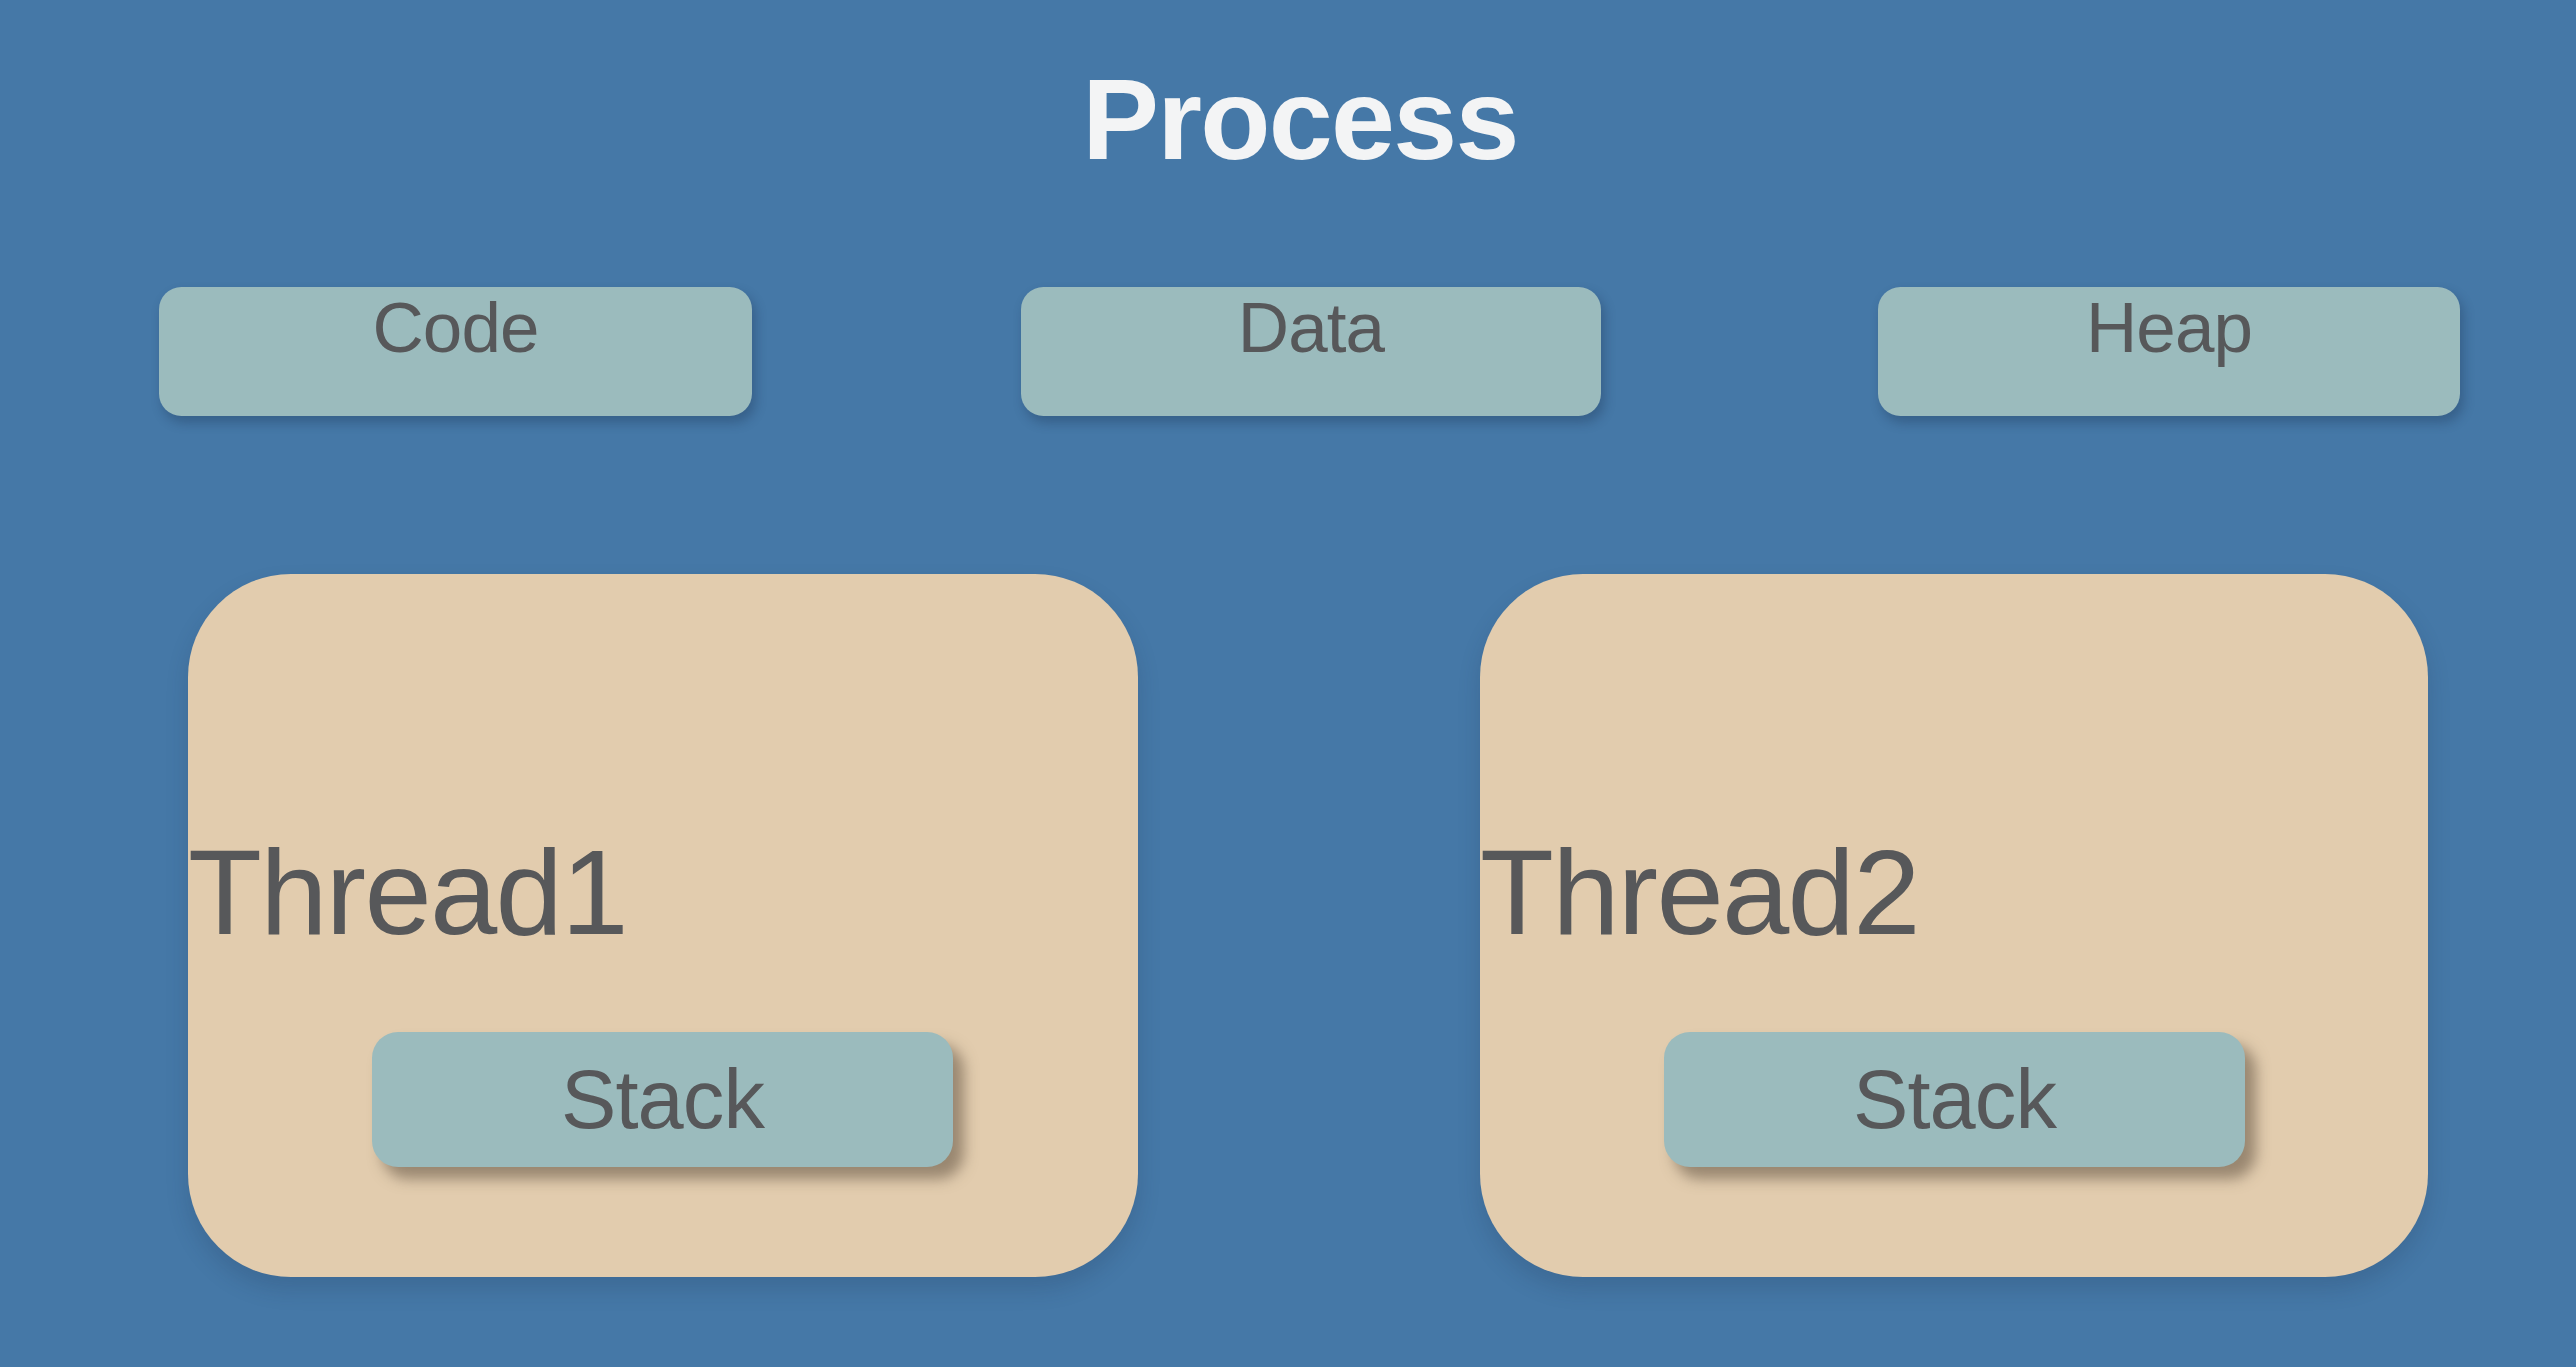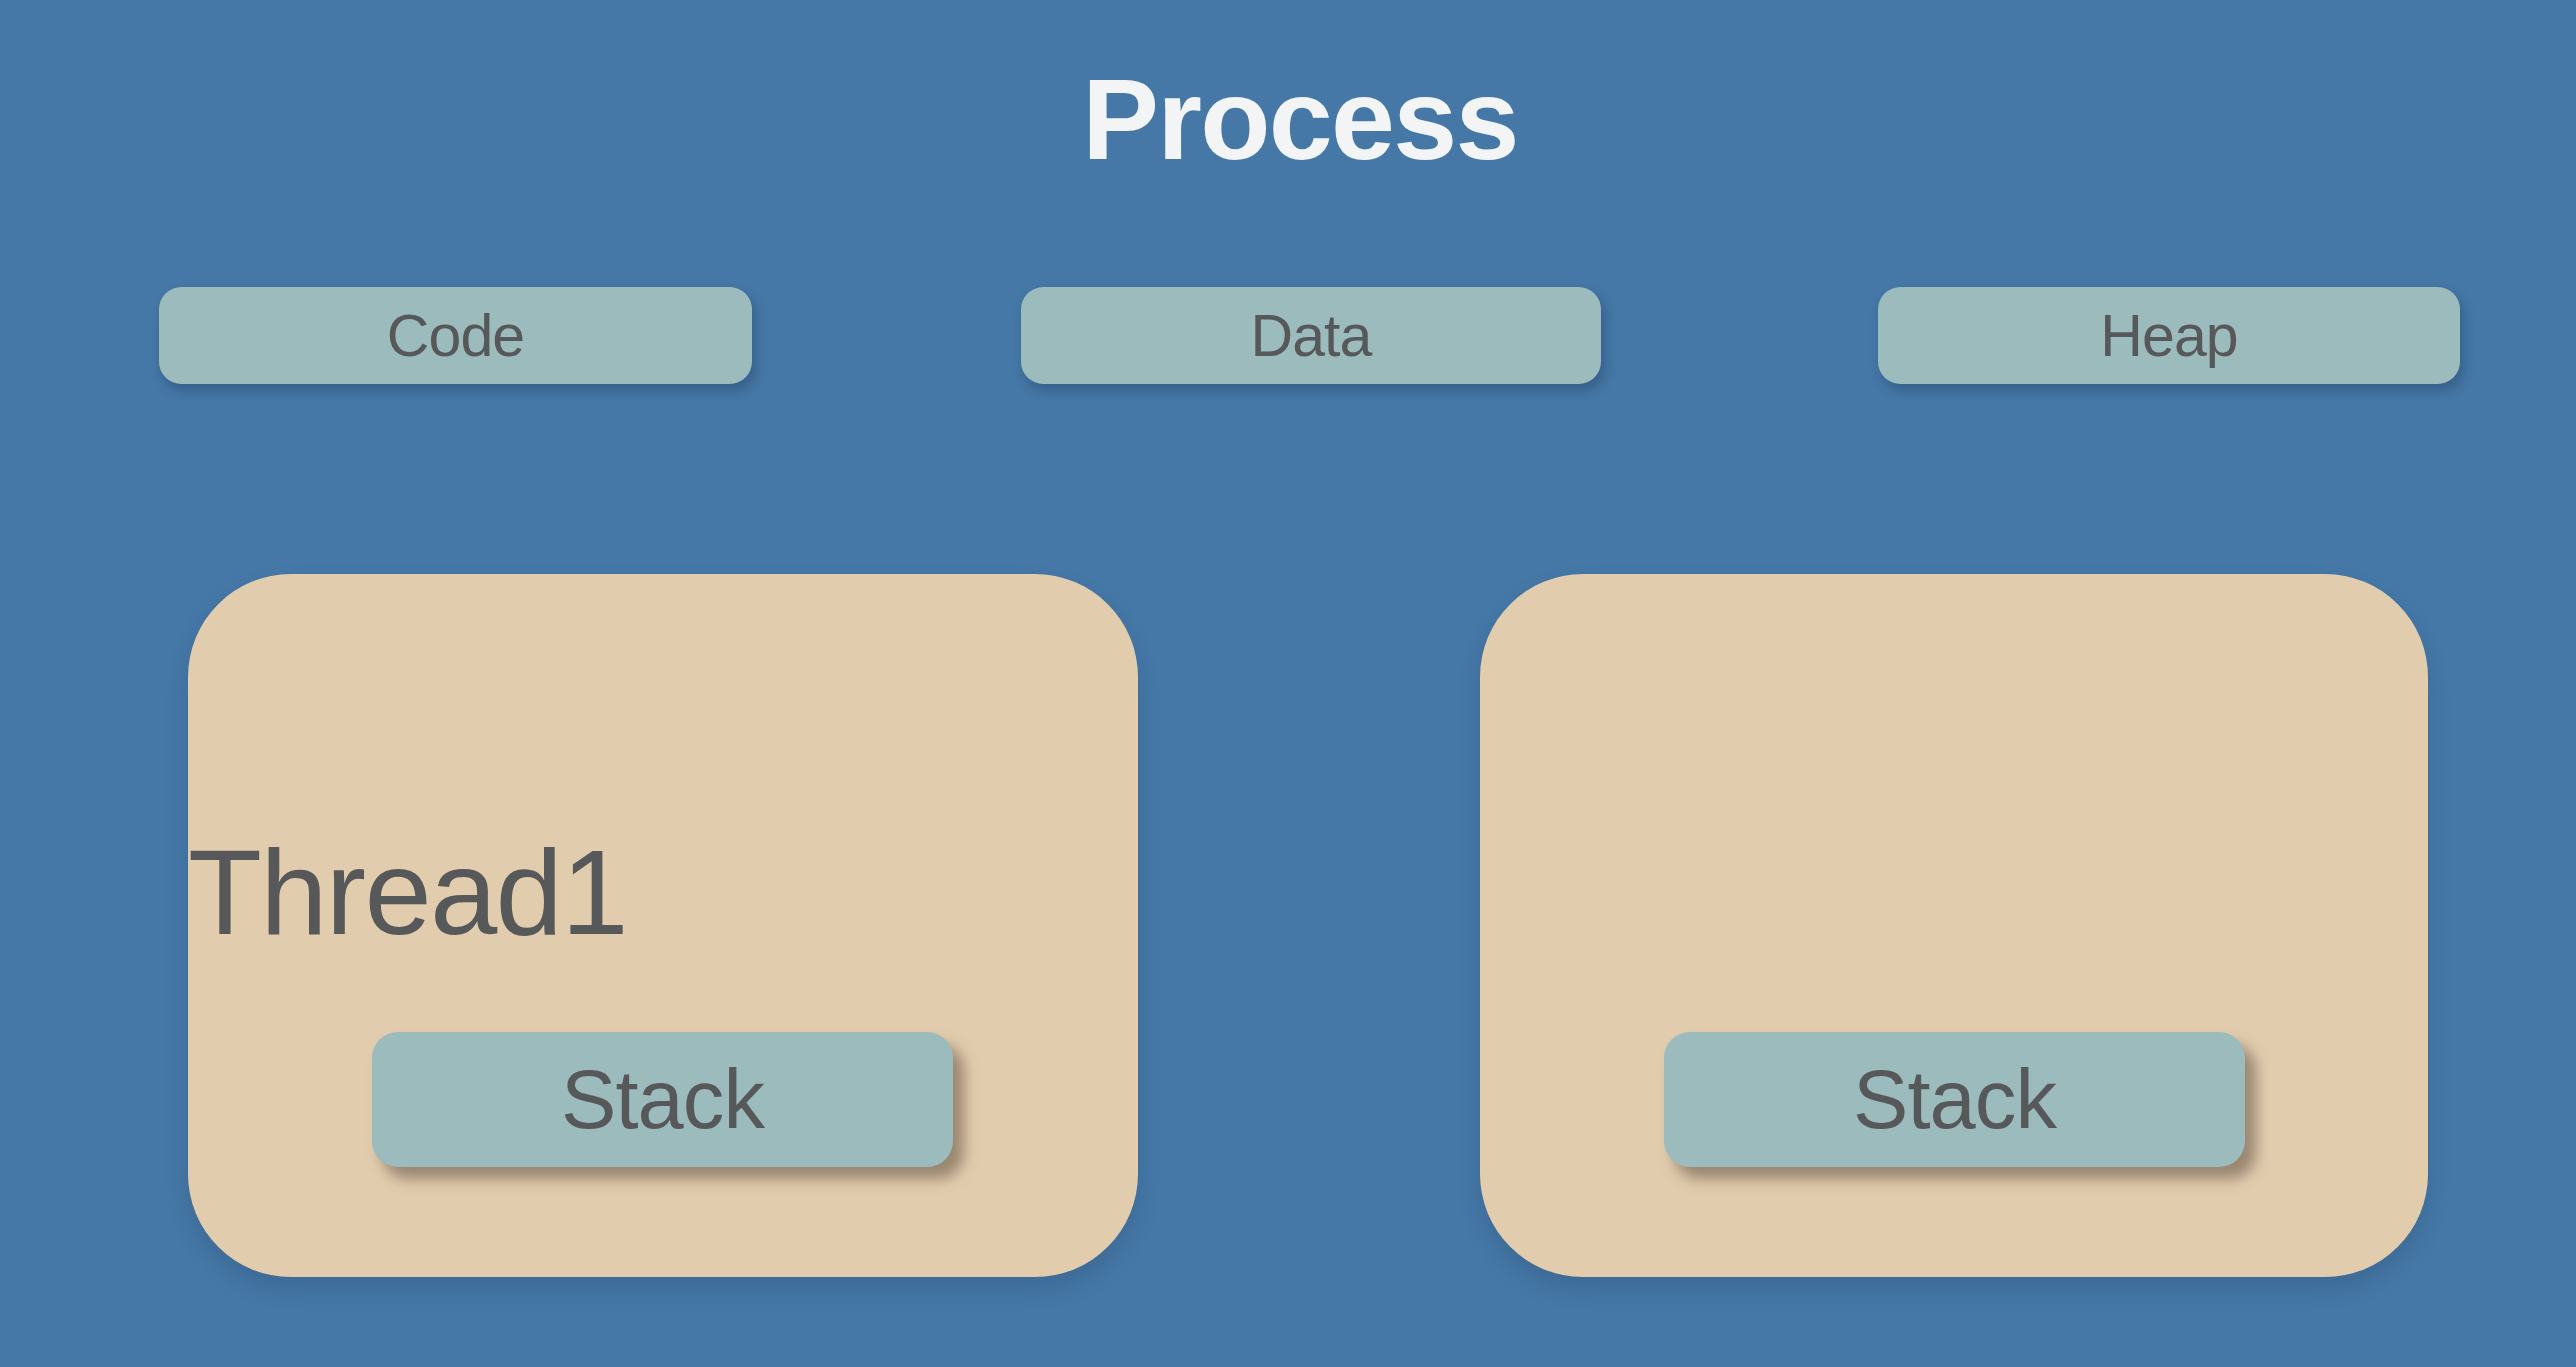--- a/index.html
+++ b/index.html
@@ -25,25 +25,25 @@
     left:12px;top:62px;width:100%;
     text-align:center;
     font-size:115px;
     font-weight:700;
     letter-spacing:-1.7px;
     color:var(--title-text);
     line-height:1;
   }
   .segment{
     position:absolute;
-    top:287px;height:97px;
+    top:287px;height:129px;
     background:var(--segment-fill);
     border-radius:22.4px;
-    display:flex;align-items:center;justify-content:center;
-    font-size:59px;
+    display:flex;justify-content:center;
+    font-size:71px;
     color:var(--label-text);
     letter-spacing:-0.9px;
     box-shadow:3.4px 6.9px 10.3px rgba(22,44,74,0.30);
   }
   .segment-code{left:159px;width:593px;}
   .segment-data{left:1021px;width:580px;}
   .segment-heap{left:1878px;width:582px;}
   .thread{
     position:absolute;
     top:574px;height:703px;
@@ -93,19 +93,20 @@
   </div>
 
   <div class="thread thread-1">
     <div class="thread-title">Thread1</div>
     <div class="stack">
       <span>Stack</span>
     </div>
   </div>
 
   <div class="thread thread-2">
+    <div class="thread-title">Thread2</div>
     <div class="stack">
       <span>Stack</span>
     </div>
   </div>
 
 </div>
 
 
 </body></html>

